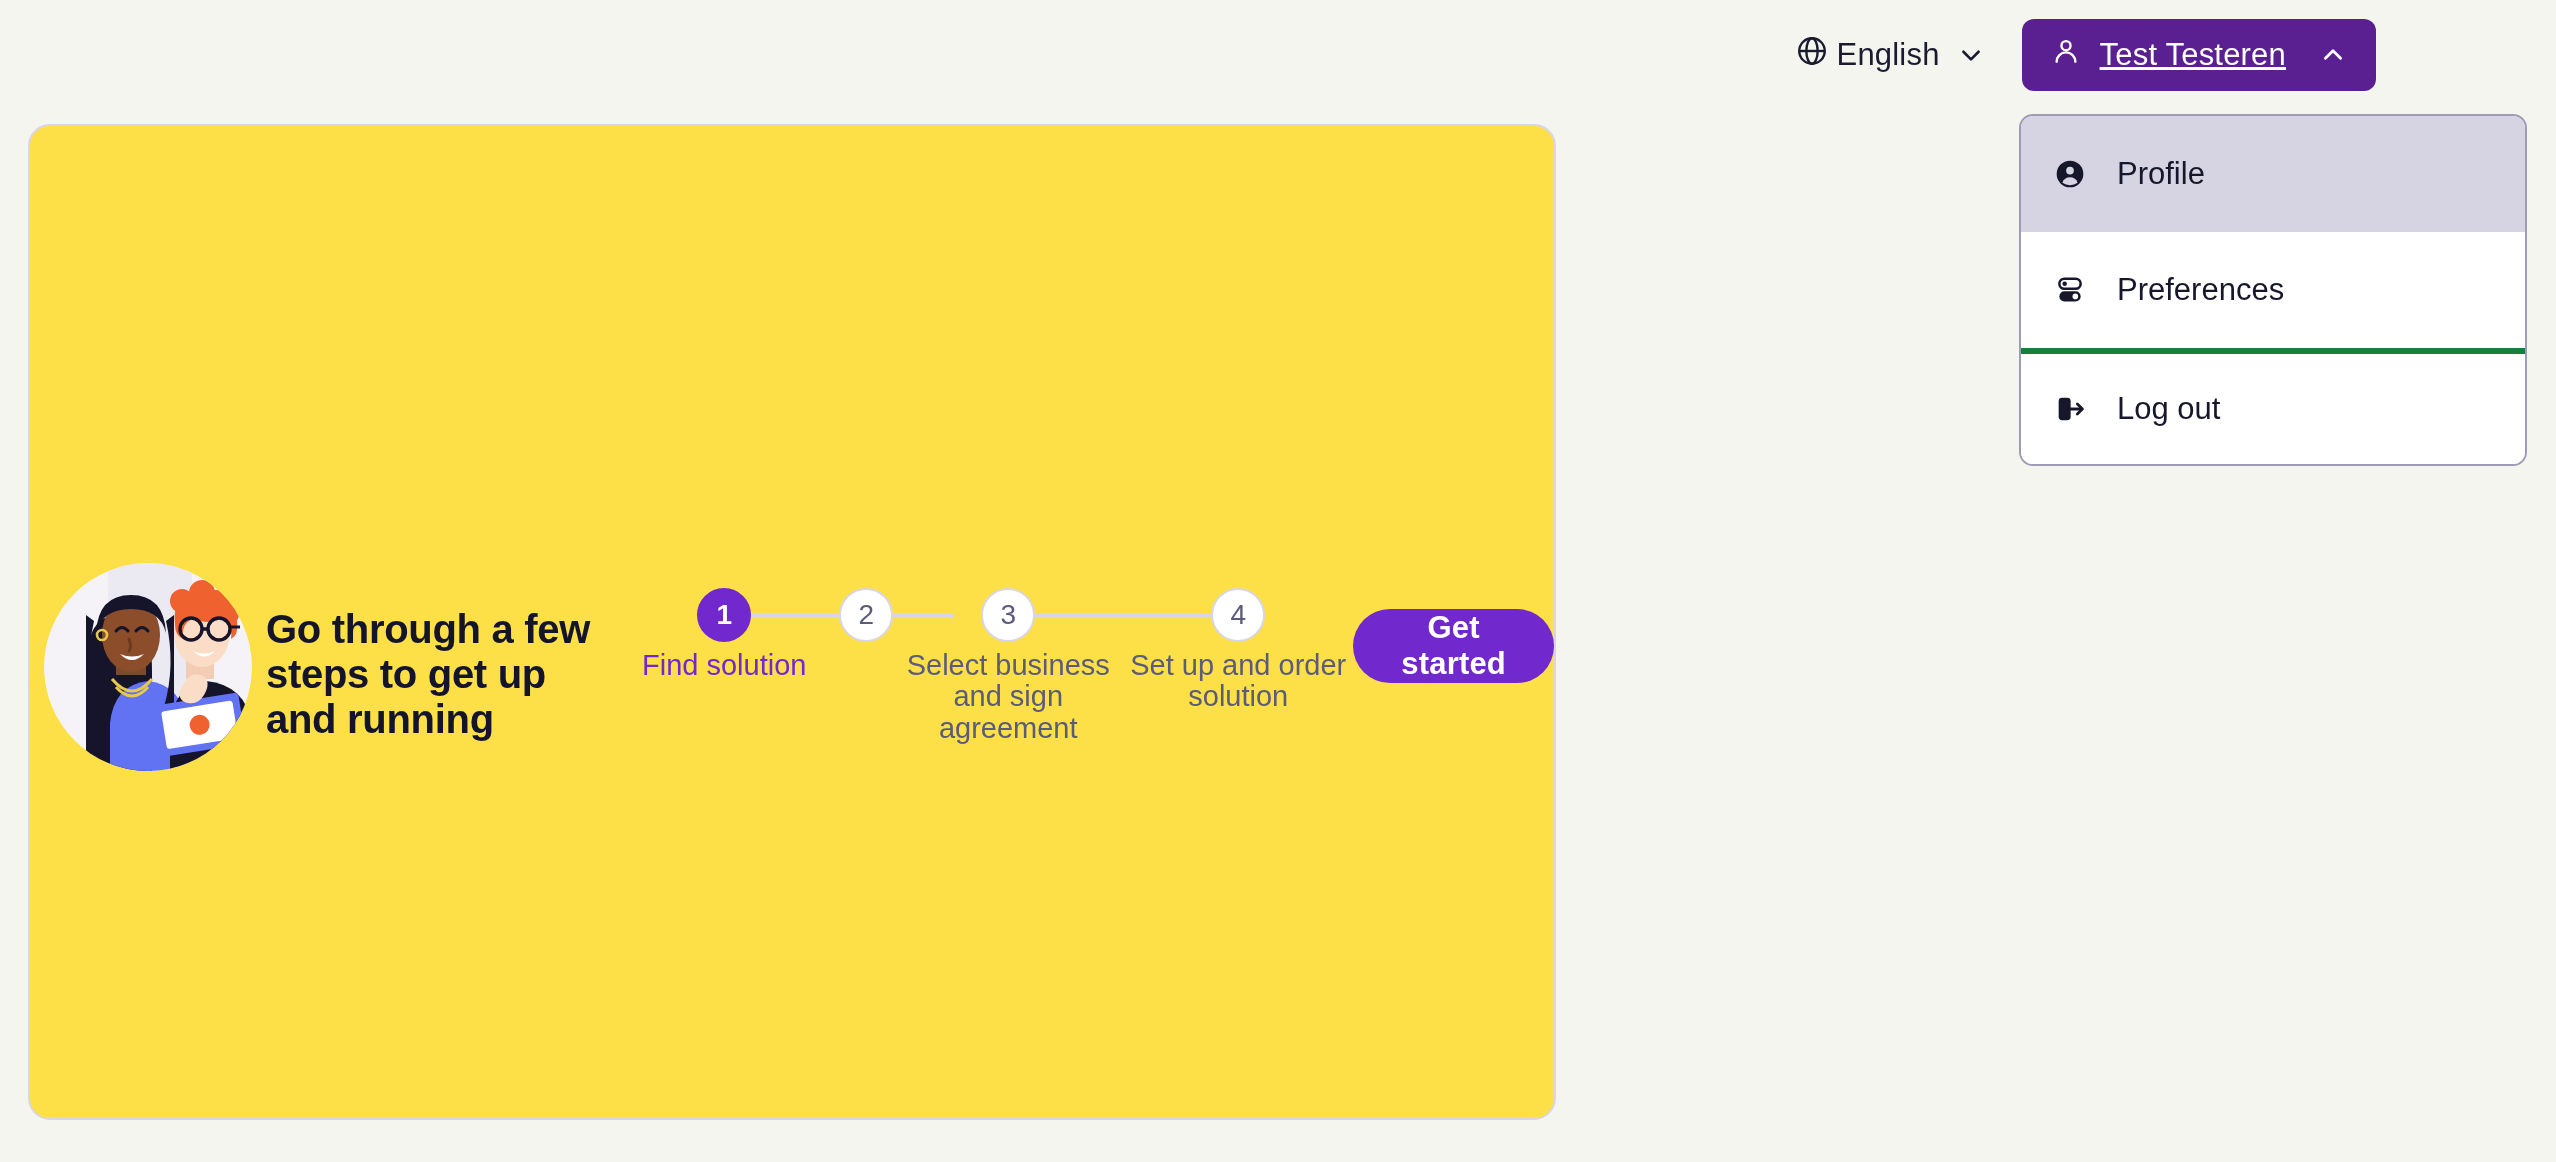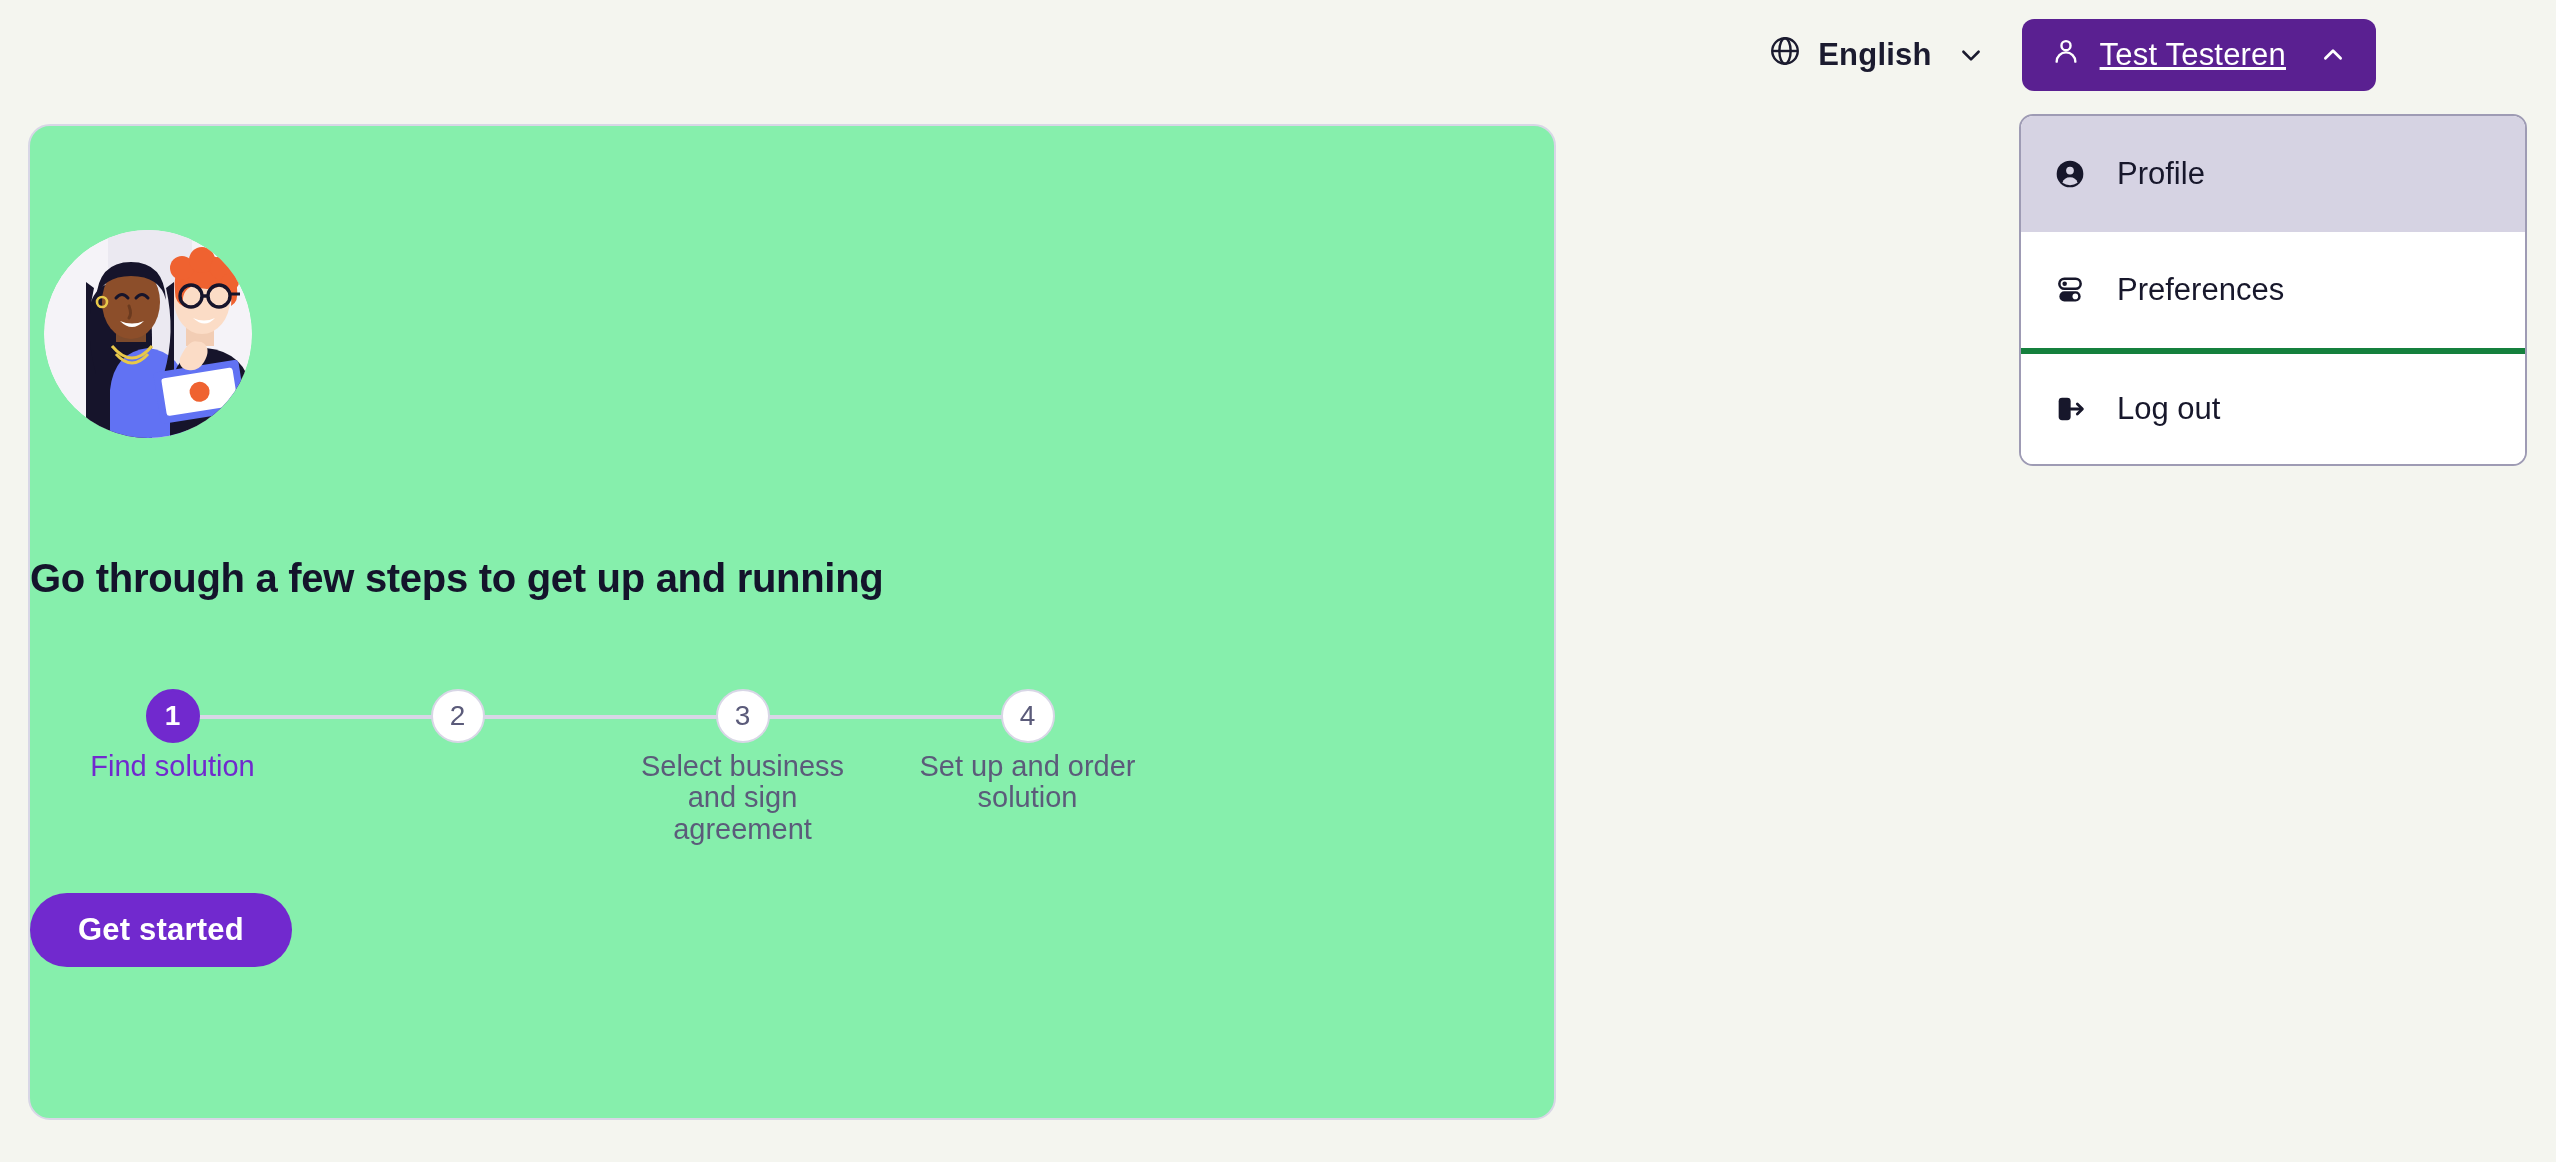--- a/index.html
+++ b/index.html
@@ -21,31 +21,30 @@
     height: 110px;
     display: flex;
     align-items: center;
     justify-content: flex-end;
     padding-right: 180px;
   }
 
   .tb-item {
     display: flex;
     align-items: center;
-    gap: 16px;
+    gap: 8px;
     height: 68px;
     padding: 0 20px;
     color: #1b1b2f;
     font-size: 31px;
     letter-spacing: .2px;
     cursor: pointer;
     background: none;
     border: none;
     font-family: inherit;
-    font-weight: bold;
   }
   .tb-item .chev { margin-left: 10px; display: flex; align-items: center; }
 
   .tb-user {
     display: flex;
     align-items: center;
     gap: 18px;
     height: 72px;
     padding: 0 30px 0 28px;
     margin-left: 18px;
@@ -88,26 +87,26 @@
   .dd-item.sep { border-top: 6px solid #15803d; }
   .dd-ico { width: 34px; height: 34px; display: flex; align-items: center; justify-content: center; flex: 0 0 34px; }
 
   
   .card {
     position: absolute;
     left: 28px;
     top: 124px;
     width: 1528px;
     height: 996px;
-    background: #86efac;
+    background: #fde047;
     border: 2px solid #d8d6e6;
     border-radius: 22px;
     display: flex;
-    flex-direction: column;
-    align-items: flex-start;
+    flex-direction: row;
+    align-items: center;
   }
 
   .illus { margin-top: 90px; width: 236px; height: 236px; }
 
   .headline {
     margin-top: 104px;
     font-size: 40px;
     font-weight: bold;
     color: #14142b;
     letter-spacing: -0.3px;

